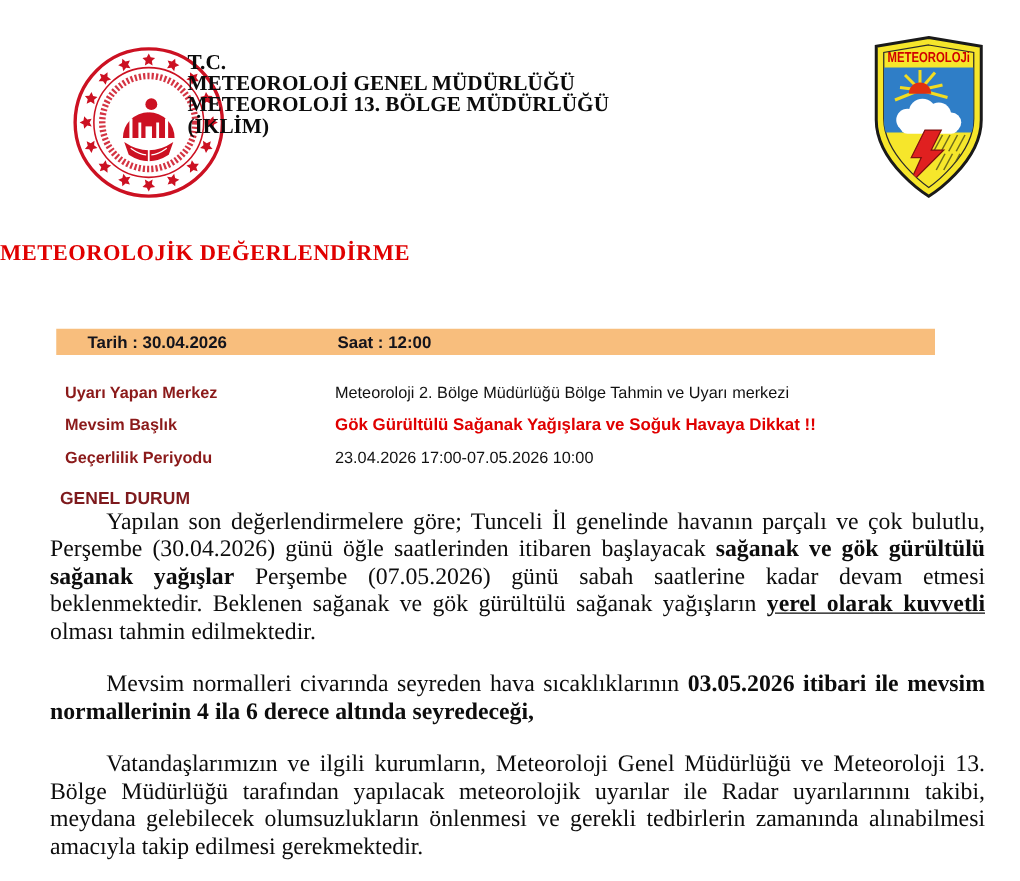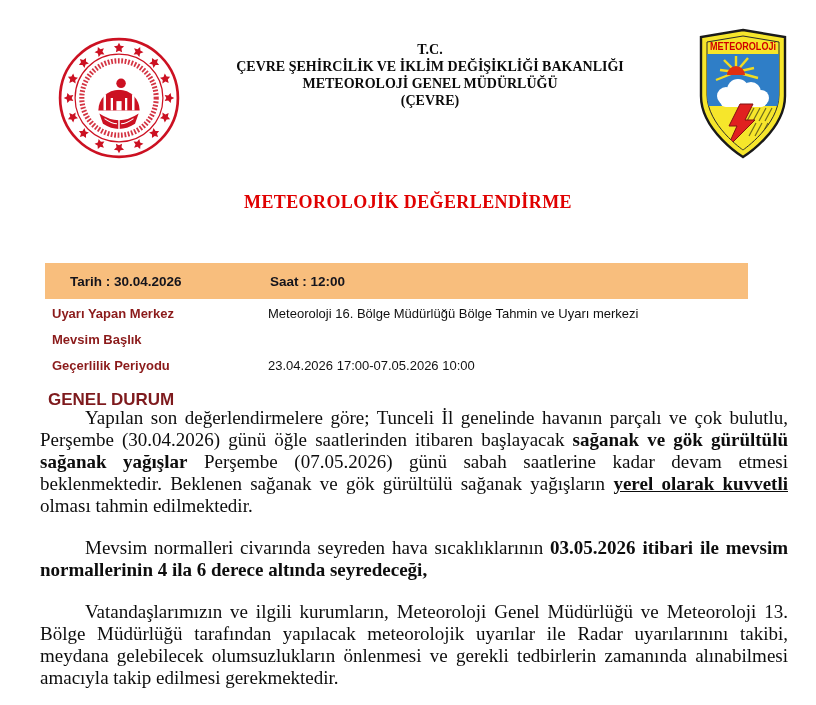--- a/index.html
+++ b/index.html
@@ -2,45 +2,45 @@
 <html lang="tr"><head>
 <meta charset="utf-8">
 <style>
   html,body{margin:0;padding:0;background:#fff;}
   .page{position:relative;width:816px;height:705px;background:#fff;overflow:hidden;
         font-family:"Liberation Serif",serif;color:#0d0d0d;}
 
   
   .seal{position:absolute;left:57px;top:36px;width:124px;height:124px;}
   .shield{position:absolute;left:698px;top:27px;width:90px;height:134px;}
-  .letterhead{position:absolute;left:150px;top:41px;width:560px;text-align:center;
-              font-weight:bold;font-size:14px;line-height:17px;color:#0b0b0b;}
+  .letterhead{position:absolute;left:150px;top:41px;width:560px;
+              font-weight:bold;font-size:17px;line-height:17px;color:#0b0b0b;}
 
   
-  .doc-title{position:absolute;top:192px;left:0;width:816px;text-align:center;margin:0;
+  .doc-title{position:absolute;top:192px;left:0;width:816px;margin:0;
              font-size:18px;font-weight:bold;color:#e00000;letter-spacing:.4px;}
 
   
-  .info-bar{position:absolute;left:45px;top:263px;width:703px;height:36px;background:#f8be7d;
+  .info-bar{position:absolute;left:45px;top:263px;width:703px;height:21px;background:#f8be7d;
             display:flex;align-items:center;box-sizing:border-box;padding-left:25px;
             font-family:"Liberation Sans",sans-serif;font-weight:bold;font-size:13.5px;color:#14141c;}
   .info-date{display:inline-block;width:200px;}
 
   
   .fields{position:absolute;left:52px;top:300px;width:730px;
           font-family:"Liberation Sans",sans-serif;font-size:13px;}
   .field-row{display:flex;align-items:center;height:26px;}
   .field-label{flex:none;width:216px;font-weight:bold;color:#8b1a1a;}
   .field-value{color:#111;}
   .field-value.alert{color:#e00000;font-weight:bold;font-size:13.5px;}
 
   
   .section-heading{position:absolute;left:48px;top:390px;margin:0;
                    font-family:"Liberation Sans",sans-serif;font-weight:bold;
-                   font-size:17px;color:#7e1a1d;}
+                   font-size:14px;color:#7e1a1d;}
 
   
   .body-text{position:absolute;left:40px;top:407px;width:748px;
              font-size:19px;line-height:22px;text-align:justify;}
   .para{margin:0;text-indent:45px;}
   .para + .para{margin-top:20px;}
   .para strong{font-weight:bold;}
   .u{text-decoration:underline;}
 </style>
 </head>
@@ -79,23 +79,23 @@
     <rect x="52" y="60" width="2.2" height="12" fill="#fff"></rect>
     <rect x="65.8" y="60" width="2.2" height="12" fill="#fff"></rect>
     <rect x="57.5" y="63" width="5" height="9" fill="#fff"></rect>
     <path d="M41 75 Q60 88 79 75 L75.5 85 Q60 95 44.5 85 Z" fill="#cc1122"></path>
     <path d="M60 78 L60 91" stroke="#fff" stroke-width="1.4"></path>
     <path d="M46 80 Q53 85 58 85 M74 80 Q67 85 62 85" stroke="#fff" stroke-width="1" fill="none"></path>
   </svg>
 
   <div class="letterhead">
     <div>T.C.</div>
-    <div>ÇEVRE ŞEHİRCİLİK VE İKLİM DEĞİŞİKLİĞİ BAKANLIĞI</div>
     <div>METEOROLOJİ GENEL MÜDÜRLÜĞÜ</div>
-    <div>(ÇEVRE)</div>
+    <div>METEOROLOJİ 13. BÖLGE MÜDÜRLÜĞÜ</div>
+    <div>(İKLİM)</div>
   </div>
 
   <svg class="shield" viewBox="0 0 90 132" aria-hidden="true">
     <defs>
       <clipPath id="shieldclip">
         <path d="M45 8 L81 14 L81 67 C81 97 45 122 45 122 C45 122 9 97 9 67 L9 14 Z"></path>
       </clipPath>
     </defs>
     <path d="M45 2 L87 9 L87 68 C87 103 45 129 45 129 C45 129 3 103 3 68 L3 9 Z" fill="#f6e62b" stroke="#1a1a1a" stroke-width="2.4"></path>
     <path d="M45 8 L81 14 L81 67 C81 97 45 122 45 122 C45 122 9 97 9 67 L9 14 Z" fill="#f6e62b" stroke="#2a2a2a" stroke-width="1"></path>
@@ -139,24 +139,25 @@
   <h1 class="doc-title">METEOROLOJİK DEĞERLENDİRME</h1>
 
   <div class="info-bar">
     <span class="info-date">Tarih : 30.04.2026</span>
     <span class="info-time">Saat : 12:00</span>
   </div>
 
   <div class="fields">
     <div class="field-row">
       <span class="field-label">Uyarı Yapan Merkez</span>
-      <span class="field-value">Meteoroloji 16. Bölge Müdürlüğü Bölge Tahmin ve Uyarı merkezi</span>
+      <span class="field-value">Meteoroloji 2. Bölge Müdürlüğü Bölge Tahmin ve Uyarı merkezi</span>
     </div>
     <div class="field-row">
       <span class="field-label">Mevsim Başlık</span>
+      <span class="field-value alert">Gök Gürültülü Sağanak Yağışlara ve Soğuk Havaya Dikkat !!</span>
     </div>
     <div class="field-row">
       <span class="field-label">Geçerlilik Periyodu</span>
       <span class="field-value">23.04.2026 17:00-07.05.2026 10:00</span>
     </div>
   </div>
 
   <h2 class="section-heading">GENEL DURUM</h2>
 
   <div class="body-text">

